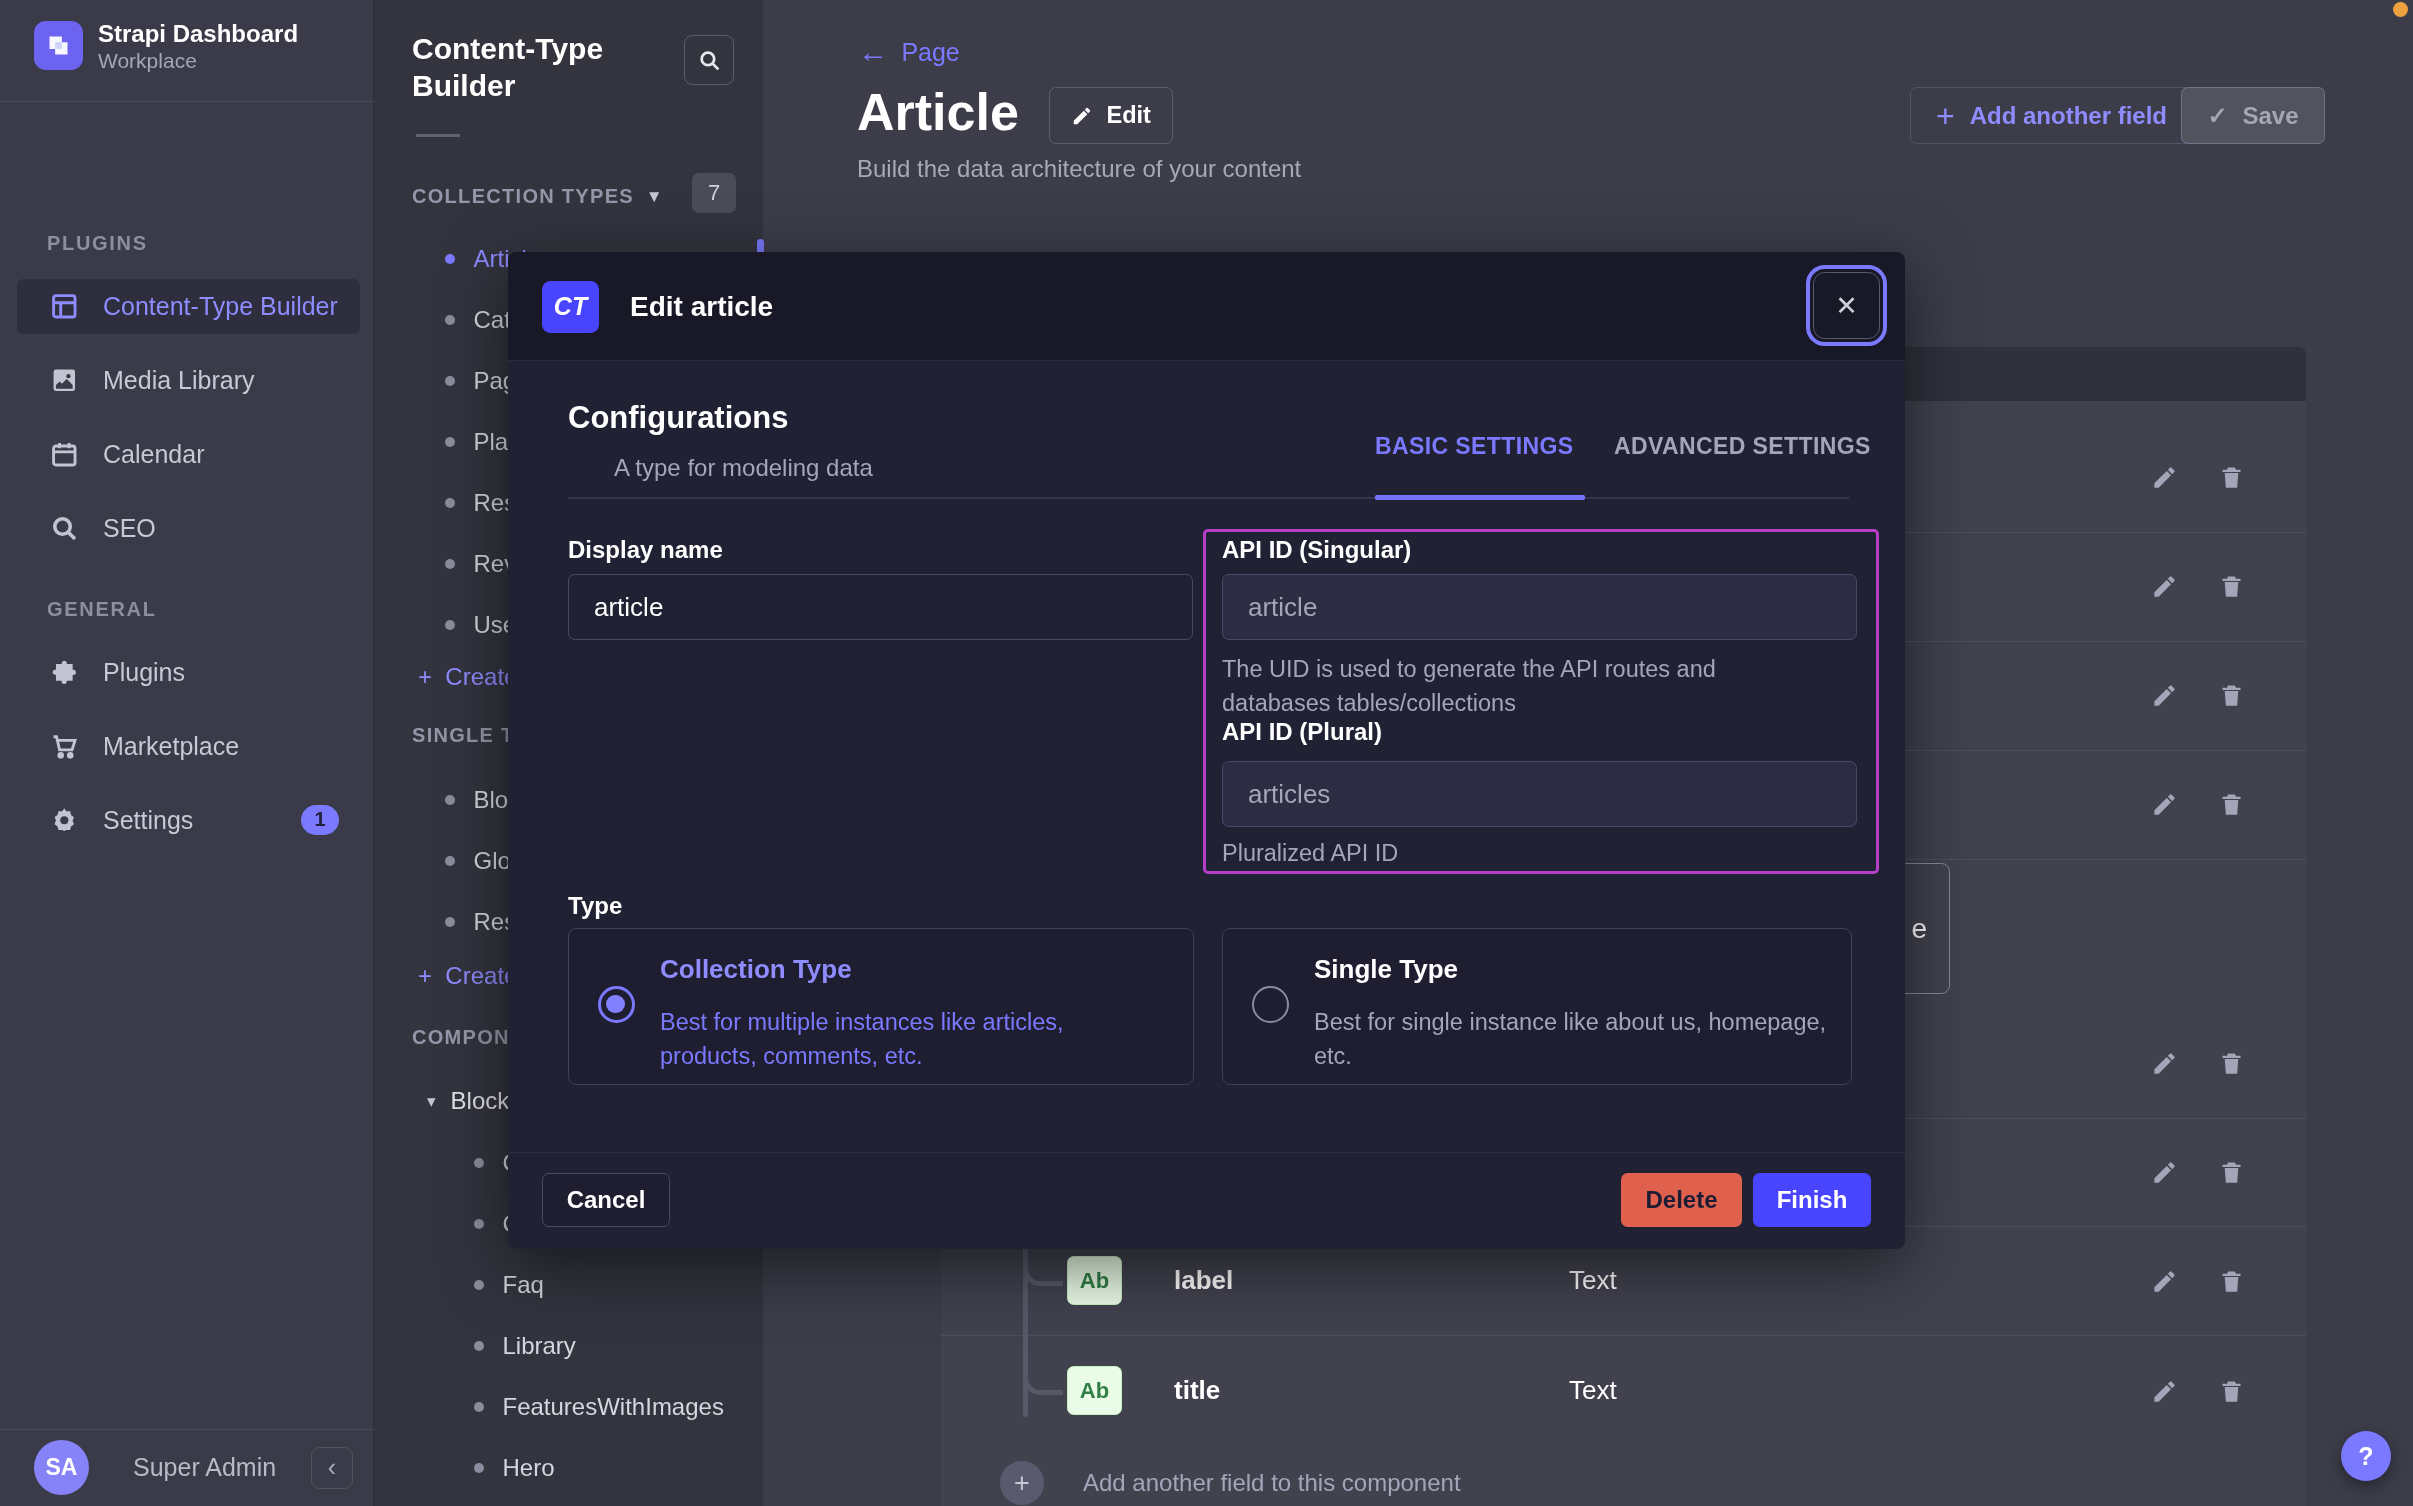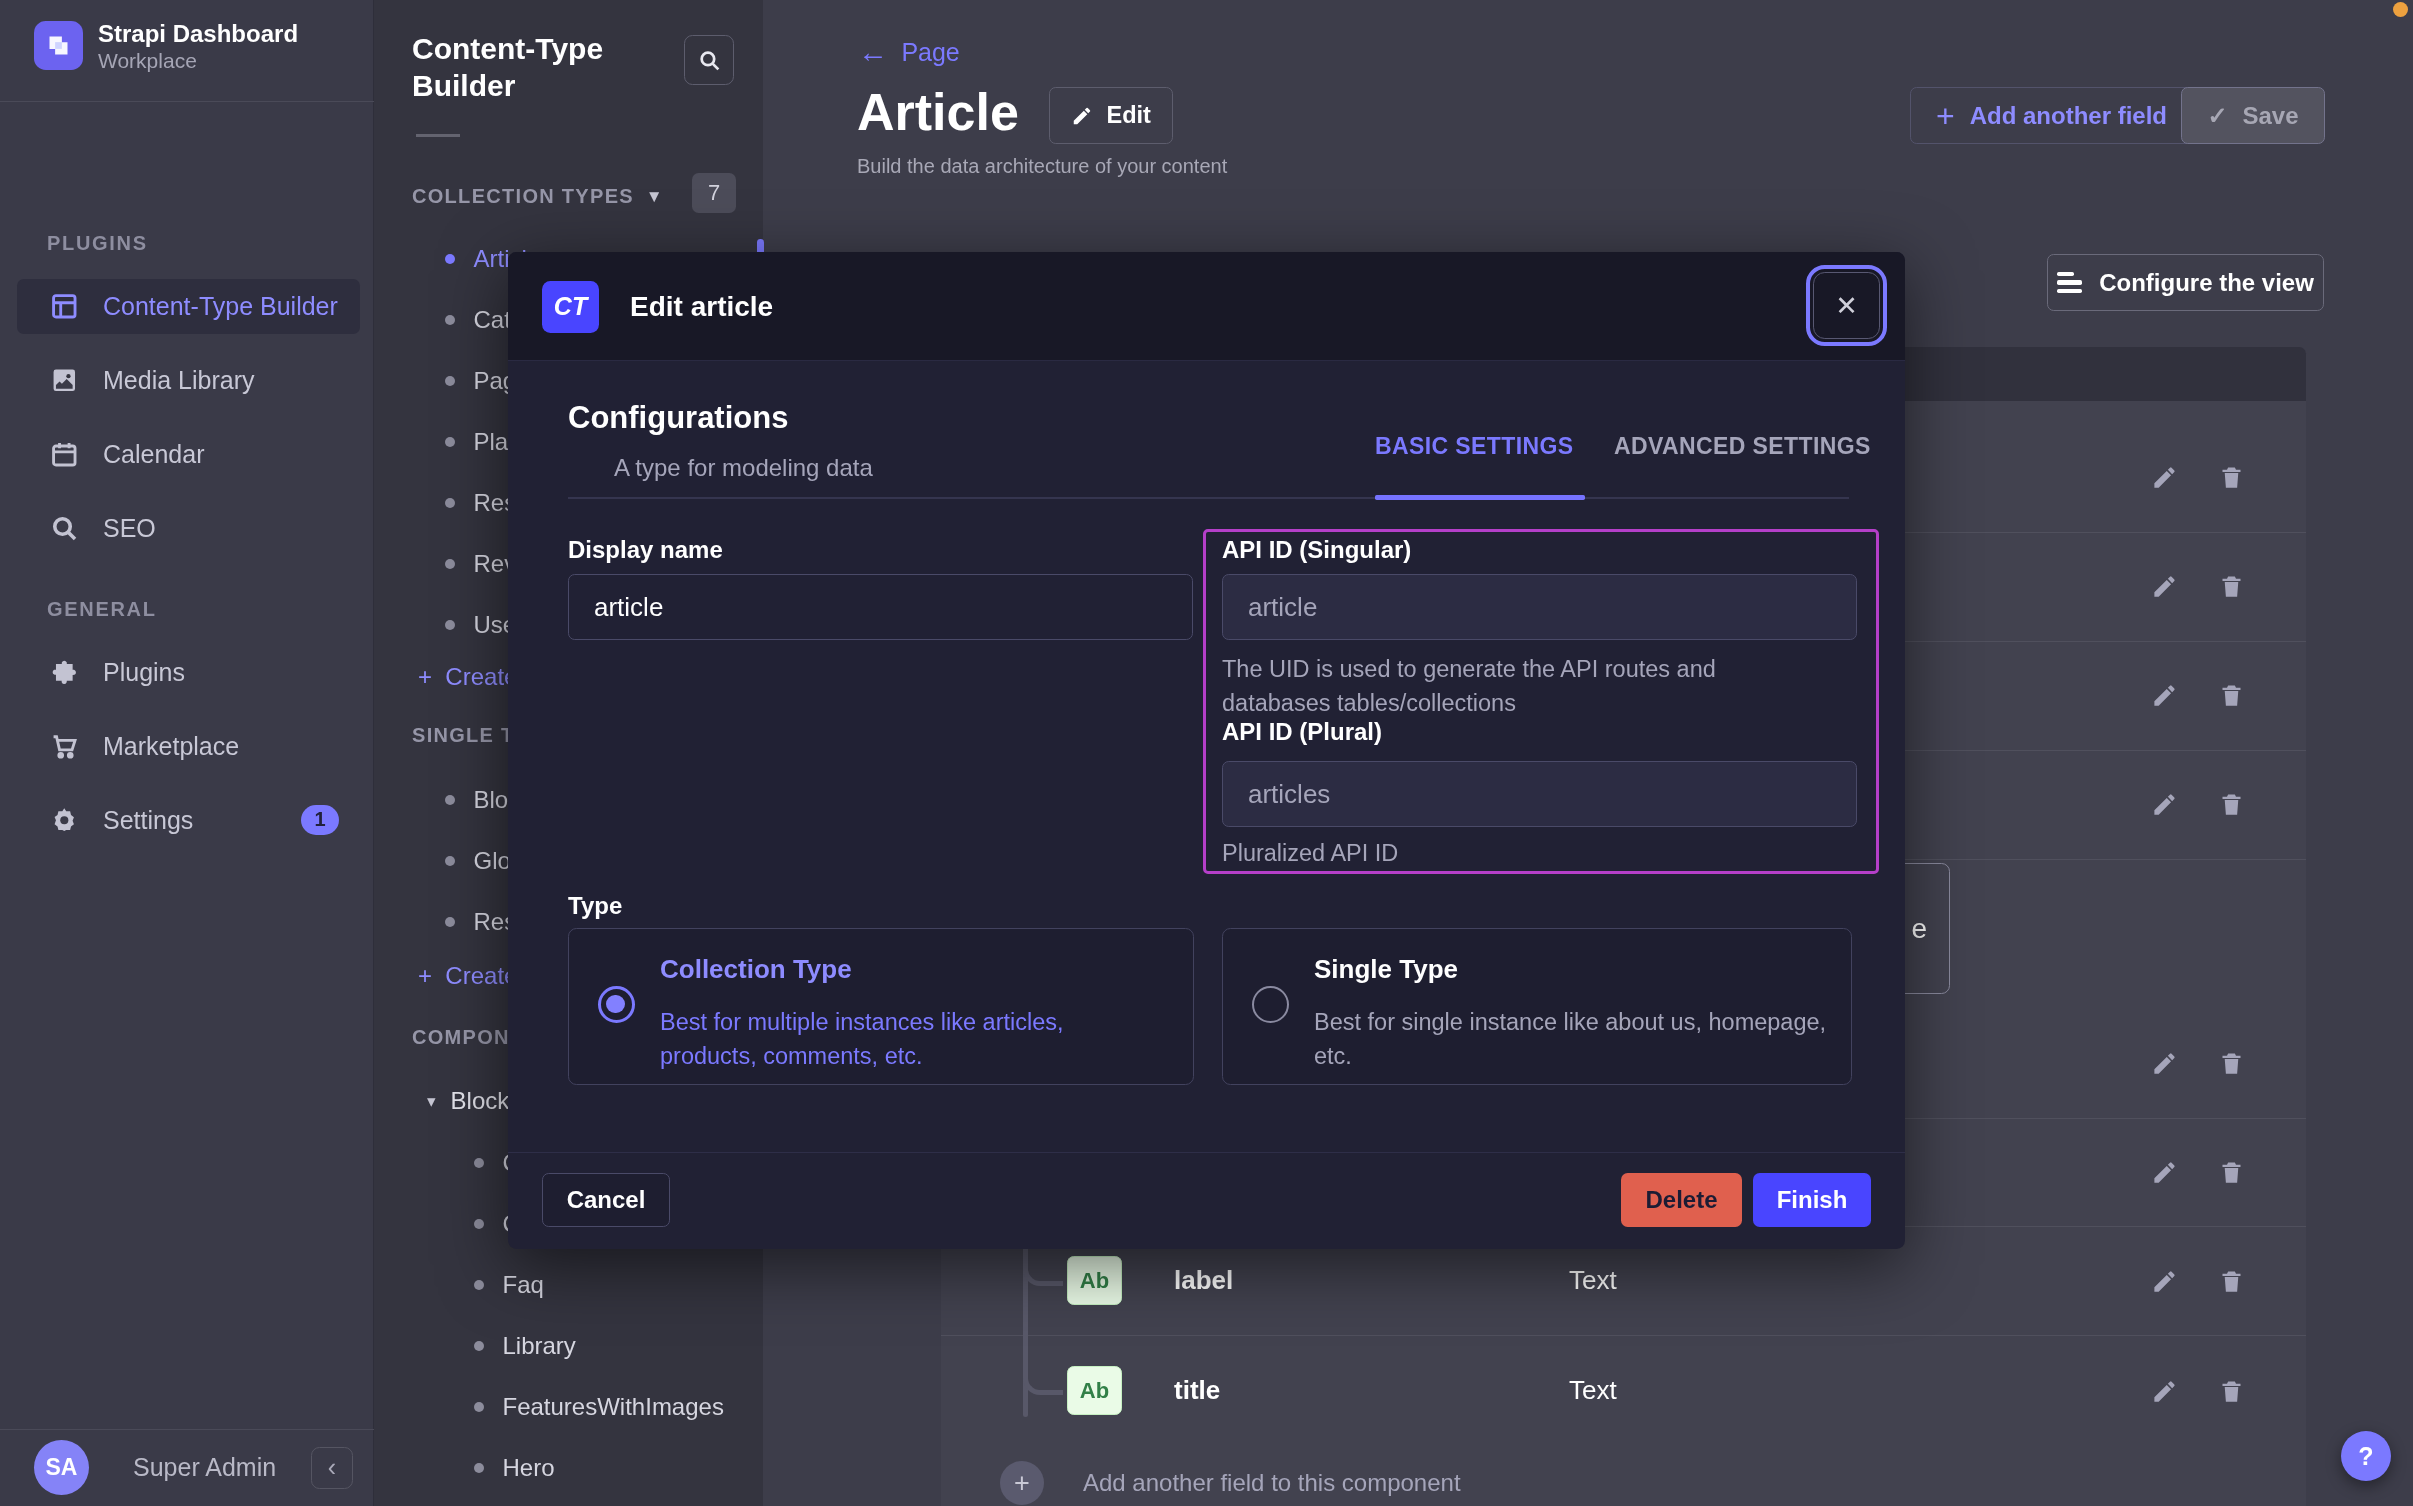--- a/index.html
+++ b/index.html
@@ -42,21 +42,21 @@
   .create-link { position:absolute; left:418px; white-space:nowrap; font-size:24px; color:#8e8cff; cursor:pointer; z-index:2; }
   .comp-group { position:absolute; left:427px; white-space:nowrap; font-size:24px; color:#e2e2ea; cursor:pointer; z-index:2; display:flex; align-items:center; gap:15px; }
   .caret { font-size:17px; color:#c5c5d2; }
   .subnav-scroll { position:absolute; left:757px; top:239px; width:6.7px; height:235px; background:#7b79ff; border-radius:3.4px; z-index:3; }
 
   
   .main { position:absolute; left:763px; top:0; width:1651px; height:1507px; z-index:1; }
   .back-link { position:absolute; left:858px; top:35px; display:flex; gap:13.4px; align-items:center; font-size:25px; color:#7b79ff; cursor:pointer; z-index:1; }
   .page-title { position:absolute; left:857px; top:82px; font-size:52px; font-weight:bold; color:#ffffff; z-index:1; }
   .edit-btn { position:absolute; left:1049px; top:87px; width:124px; height:57px; border:0.8px solid #5d5d6d; border-radius:6.7px; background:transparent; color:#fff; font-size:23.5px; font-weight:bold; display:flex; gap:13.4px; align-items:center; justify-content:center; cursor:pointer; z-index:1; }
-  .page-sub { position:absolute; left:857px; top:155px; font-size:20px; color:#a8a8b6; z-index:1; }
+  .page-sub { position:absolute; left:857px; top:155px; font-size:24px; color:#a8a8b6; z-index:1; }
   .addfield-btn { position:absolute; left:1910px; top:87px; height:57px; padding:0 25px; border:0.8px solid #53536b; border-radius:6.7px; background:transparent; color:#8e8cff; font-size:24px; font-weight:bold; display:flex; gap:15px; align-items:center; cursor:pointer; z-index:1; }
   .save-btn { position:absolute; left:2181px; top:87px; width:144px; height:57px; border:0.8px solid #73738c; border-radius:6.7px; background:#53535f; color:#a7a7b4; font-size:24px; font-weight:bold; display:flex; gap:15px; align-items:center; justify-content:center; cursor:pointer; z-index:1; }
   .configure-btn { position:absolute; left:2047px; top:254px; width:277px; height:57px; border:0.8px solid #6a6a7a; border-radius:6.7px; background:transparent; color:#fff; font-size:24px; font-weight:bold; display:flex; gap:17px; align-items:center; justify-content:center; cursor:pointer; z-index:1; }
   .cfg-icon { display:flex; flex-direction:column; gap:4.2px; }
   .cfg-icon i { display:block; height:4.2px; background:#fff; border-radius:1.7px; }
   .cfg-icon i:nth-child(1){ width:17px; } .cfg-icon i:nth-child(2){ width:25px; } .cfg-icon i:nth-child(3){ width:25px; }
 
   
   .table-card { position:absolute; left:941px; top:347px; width:1365px; height:1201px; background:#42424f; border-radius:6.7px; z-index:1; }
   .table-head { position:absolute; left:0; top:0; width:1365px; height:54px; background:#31313d; border-radius:6.7px 6.7px 0 0; }
@@ -345,28 +345,20 @@
   <div class="page-sub">Build the data architecture of your content</div>
 
   <button class="addfield-btn">
     <span style="font-size:32px; font-weight:normal; line-height:1">+</span>
     <span>Add another field</span>
   </button>
   <button class="save-btn">
     <span>✓</span>
     <span>Save</span>
   </button>
-  <button class="configure-btn">
-    <span class="cfg-icon">
-        <i></i>
-        <i></i>
-        <i></i>
-      </span>
-    <span>Configure the view</span>
-  </button>
 
   <div class="table-card">
     <div class="table-head"></div>
 
     <div class="row-div" style="top:185px"></div>
     <div class="row-div" style="top:294px"></div>
     <div class="row-div" style="top:403px"></div>
     <div class="row-div" style="top:512px"></div>
     <div class="row-div" style="top:771px"></div>
     <div class="row-div" style="top:879px"></div>

